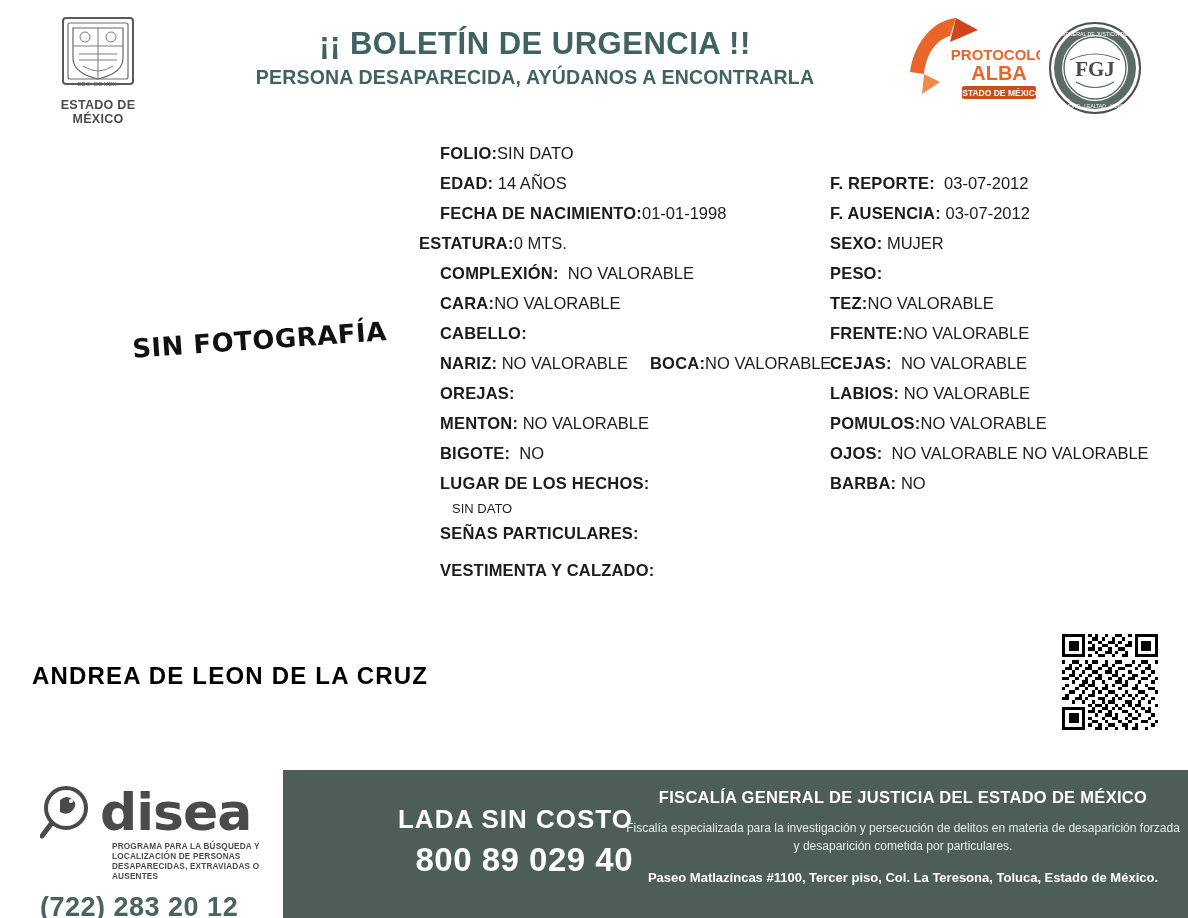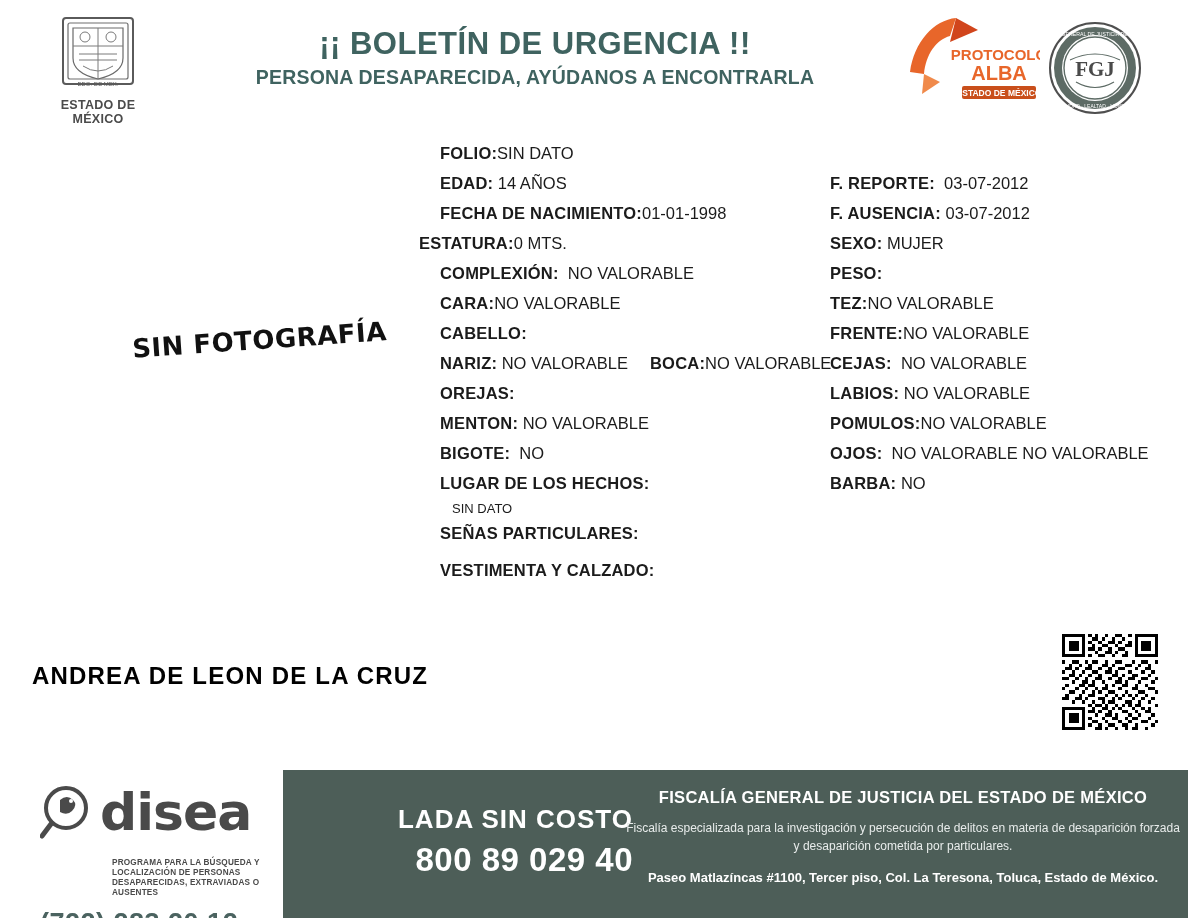--- a/index.html
+++ b/index.html
@@ -169,21 +169,21 @@
   }
   .disea-word {
     font-size: 52px;
     font-weight: bold;
     color: #4a4a4a;
     letter-spacing: -1px;
     line-height: 50px;
     font-family: "DejaVu Sans", sans-serif;
   }
   .disea-sub {
-    margin-top: 18px;
+    margin-top: 2px;
     margin-left: 72px;
     font-size: 8.2px;
     font-weight: bold;
     color: #4a4a4a;
     line-height: 10px;
     letter-spacing: 0.2px;
   }
   .disea-phone {
     margin-top: 10px;
     font-size: 27px;

